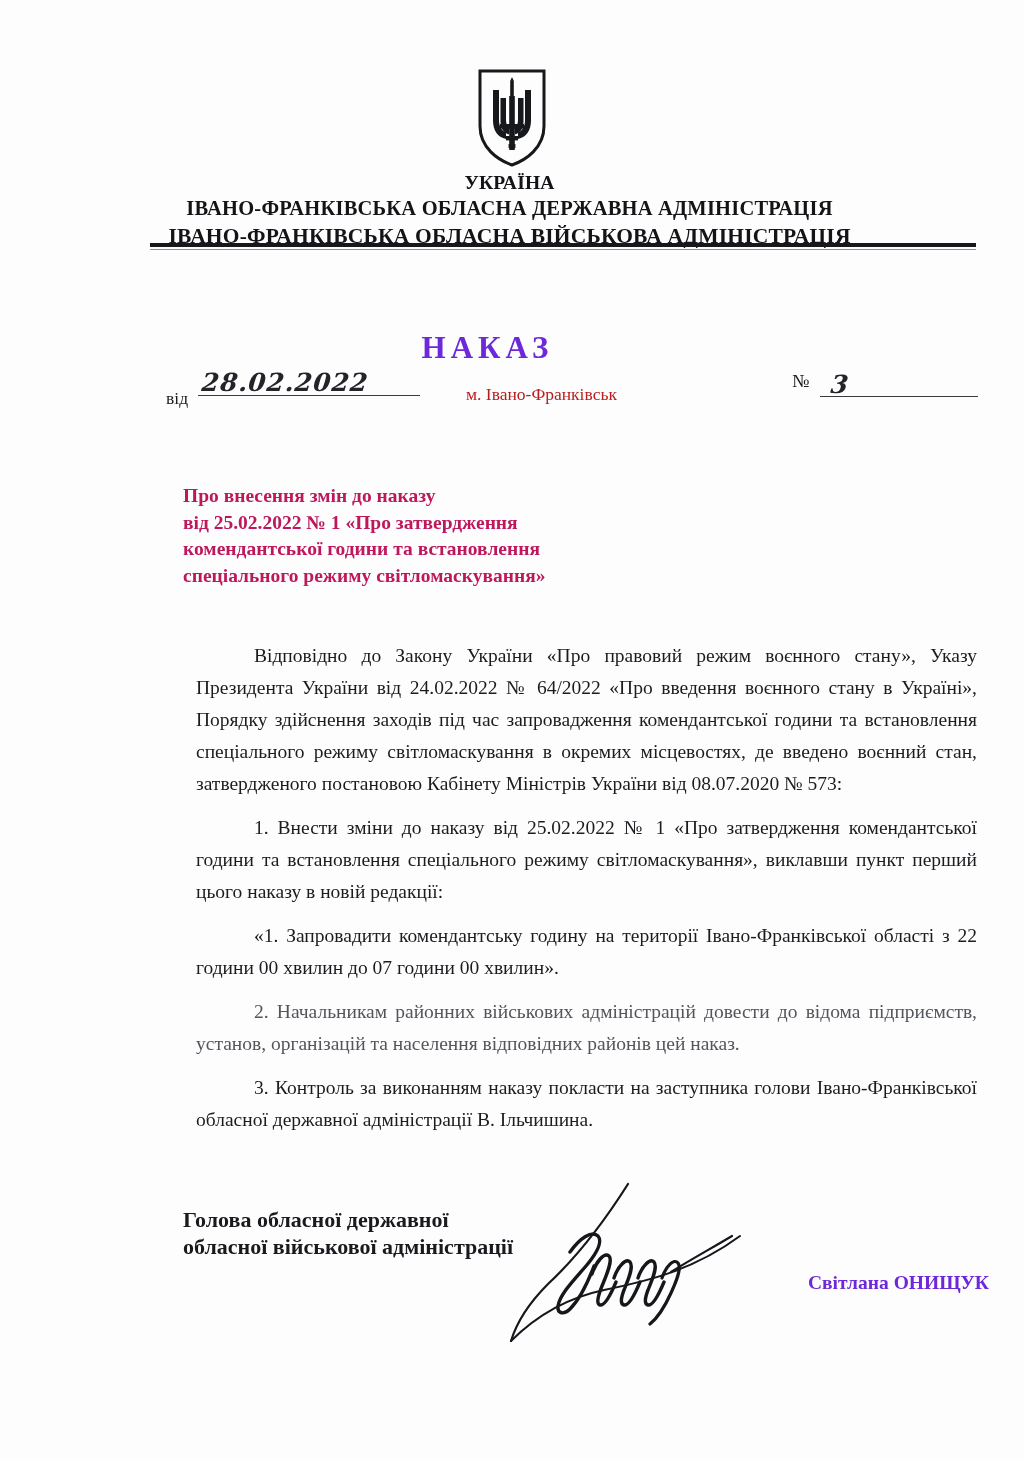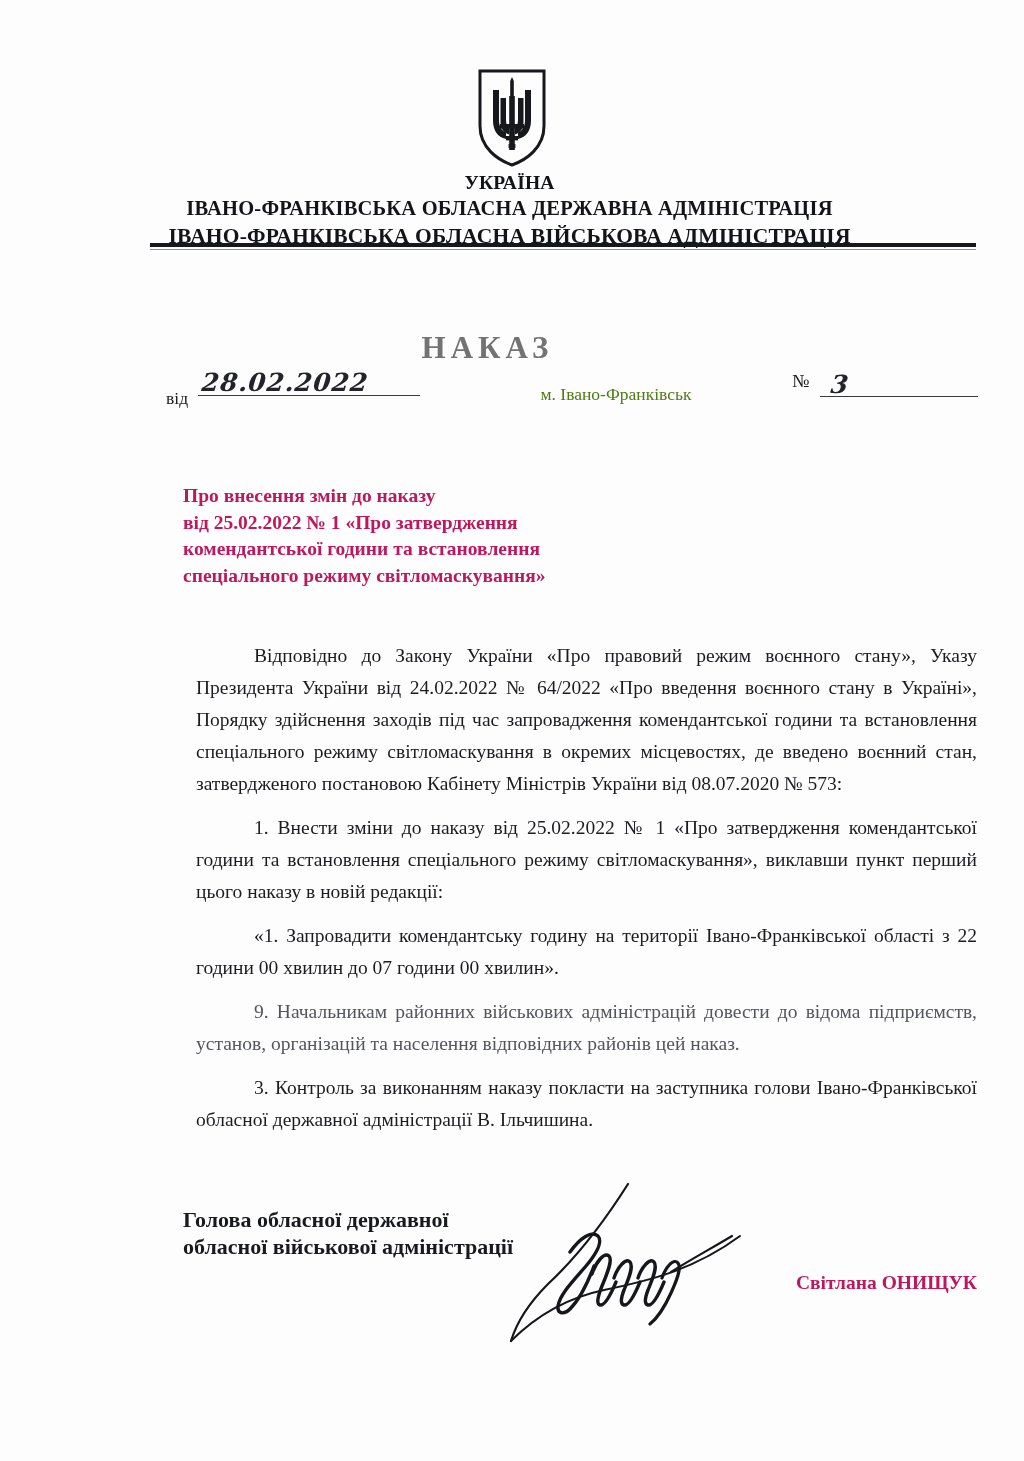--- a/index.html
+++ b/index.html
@@ -81,21 +81,21 @@
   
   .doc-type {
     position: absolute;
     top: 330px;
     left: 0;
     width: 975px;
     text-align: center;
     font-size: 31px;
     font-weight: bold;
     letter-spacing: 5px;
-    color: #737373;
+    color: #6d28d9;
   }
 
   
   .meta-row {
     position: absolute;
     top: 380px;
     left: 166px;
     width: 810px;
     height: 40px;
   }
@@ -128,23 +128,22 @@
   .meta-underline {
     height: 1.4px;
     background: #3a3b41;
     margin-top: -2px;
   }
   .meta-city {
     position: absolute;
     left: 300px;
     top: 4px;
     width: 300px;
-    text-align: center;
     font-size: 17.5px;
-    color: #4d7c0f;
+    color: #b91c1c;
   }
   .meta-no {
     position: absolute;
     left: 626px;
     top: -10px;
     width: 186px;
   }
   .meta-no-label {
     font-size: 18px;
     color: #17181c;
@@ -209,25 +208,25 @@
     left: 0;
     top: 0;
     font-size: 22px;
     font-weight: bold;
     line-height: 27px;
     color: #191a1e;
     white-space: nowrap;
   }
   .sign-name {
     position: absolute;
-    right: 12px;
+    right: 0;
     top: 66px;
     font-size: 19.5px;
     font-weight: bold;
-    color: #be185d;
+    color: #6d28d9;
     white-space: nowrap;
   }
   .signature-svg {
     position: absolute;
     left: 325px;
     top: -28px;
     pointer-events: none;
   }
 </style>
 </head>
@@ -282,21 +281,21 @@
     <div>Про внесення змін до наказу</div>
     <div>від 25.02.2022 № 1 «Про затвердження</div>
     <div>комендантської години та встановлення</div>
     <div>спеціального режиму світломаскування»</div>
   </div>
 
   <div class="body">
     <p>Відповідно до Закону України «Про правовий режим воєнного стану», Указу Президента України від 24.02.2022 № 64/2022 «Про введення воєнного стану в Україні», Порядку здійснення заходів під час запровадження комендантської години та встановлення спеціального режиму світломаскування в окремих місцевостях, де введено воєнний стан, затвердженого постановою Кабінету Міністрів України від 08.07.2020 № 573:</p>
     <p class="p-gap">1. Внести зміни до наказу від 25.02.2022 № 1 «Про затвердження комендантської години та встановлення спеціального режиму світломаскування», виклавши пункт перший цього наказу в новій редакції:</p>
     <p>«1. Запровадити комендантську годину на території Івано-Франківської області з 22 години 00 хвилин до 07 години 00 хвилин».</p>
-    <p class="faded">9. Начальникам районних військових адміністрацій довести до відома підприємств, установ, організацій та населення відповідних районів цей наказ.</p>
+    <p class="faded">2. Начальникам районних військових адміністрацій довести до відома підприємств, установ, організацій та населення відповідних районів цей наказ.</p>
     <p>3. Контроль за виконанням наказу покласти на заступника голови Івано-Франківської обласної державної адміністрації В. Ільчишина.</p>
   </div>
 
   <div class="sign">
     <div class="sign-title">
       <div>Голова обласної державної</div>
       <div>обласної військової адміністрації</div>
     </div>
 
     <svg class="signature-svg" width="250" height="185" viewBox="0 0 250 185" aria-hidden="true">

